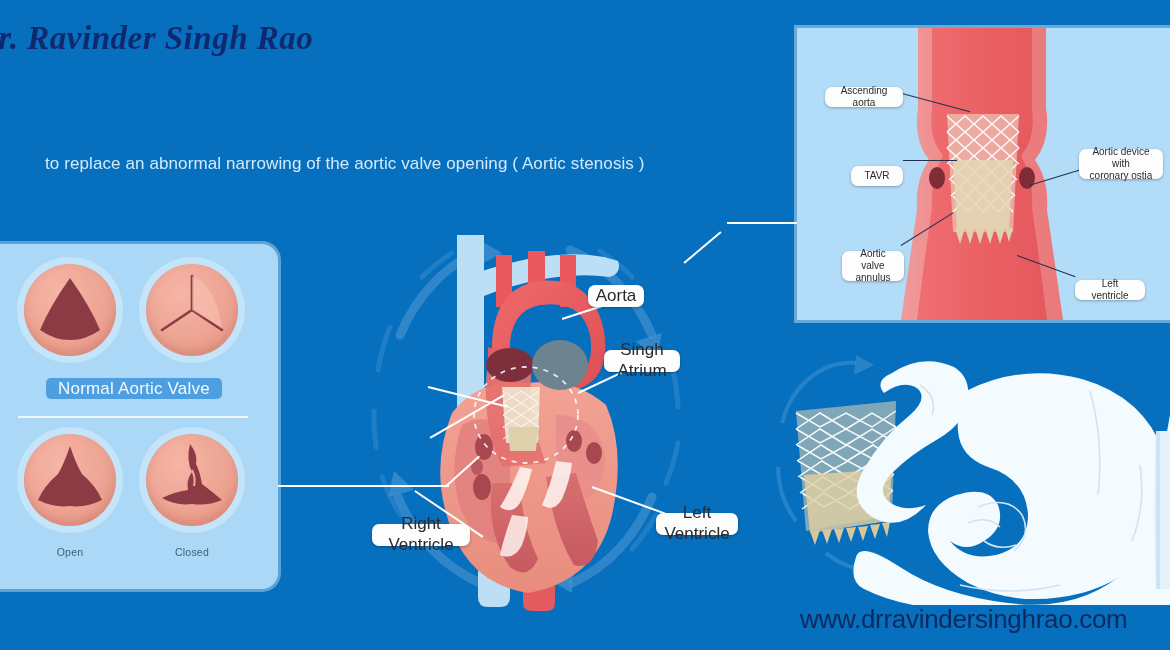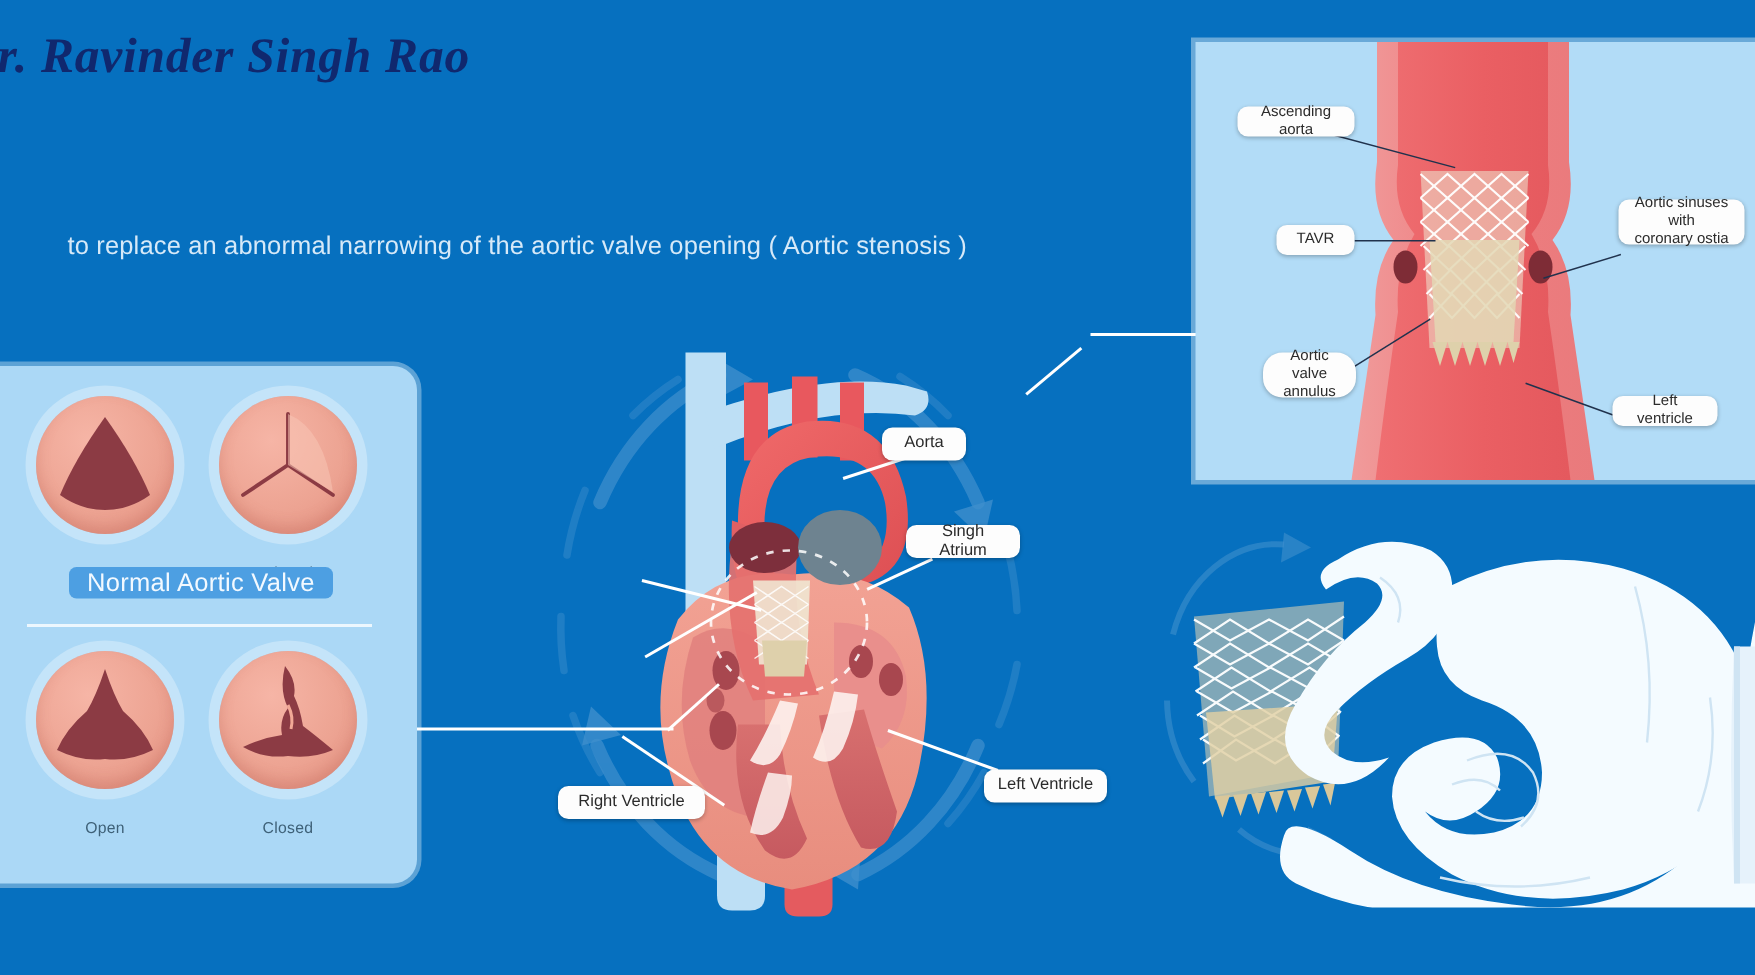--- a/index.html
+++ b/index.html
@@ -46,22 +46,22 @@
     position:absolute;
     background:#fdfdfd;
     border-radius:7px;
     box-shadow:0 1px 3px rgba(0,0,0,.28);
     color:#2b2b2b;
     text-align:center;
     line-height:1.22;
     white-space:pre-line;
     display:flex; align-items:center; justify-content:center;
   }
-  .callout.sm  { font-size:10px; padding:4px 7px; }
-  .callout.md  { font-size:11px; padding:1px 9px; }
+  .callout.sm  { font-size:10px; padding:4px 7px;margin-top:16px; }
+  .callout.md  { font-size:17px; padding:1px 9px; }
 
   
   .leader {
     position:absolute; background:#ffffff; height:1.6px;
     transform-origin:0 50%;
   }
   .leader.dark { background:#20324d; height:1.4px; }
 
   
   #valve-panel {
@@ -109,20 +109,21 @@
   
   #hand-stage { position:absolute; left:760px; top:345px; width:412px; height:260px; }
 </style>
 </head>
 <body>
 
 <div id="stage">
 
   <div id="doctor-name">Dr. Ravinder Singh Rao</div>
   <div id="sub-title">to replace an abnormal narrowing of the aortic valve opening ( Aortic stenosis )</div>
+  <div id="site-url">www.drravindersinghrao.com</div>
 
   <div id="heart-stage">
 
     <svg id="circ-arrows" width="330" height="400" viewBox="0 0 330 400">
       <g fill="none" stroke="#3f8fcd" stroke-width="9" stroke-linecap="round" opacity=".72">
         <path d="M40 120 A150 170 0 0 1 120 35"></path>
         <path d="M210 35 A150 170 0 0 1 292 120"></path>
         <path d="M292 282 A150 170 0 0 1 212 368"></path>
         <path d="M120 368 A150 170 0 0 1 38 282"></path>
       </g>
@@ -356,24 +357,24 @@
     <div class="leader dark" style="left:106px;top:132px;width:54px;"></div>
     <div class="leader dark" style="left:232px;top:157px;width:54px;transform:rotate(-17deg);"></div>
     <div class="leader dark" style="left:104px;top:217px;width:62px;transform:rotate(-32deg);"></div>
     <div class="leader dark" style="left:220px;top:227px;width:62px;transform:rotate(20deg);"></div>
 
     
     <div class="callout sm" style="left:28px;top:43px;width:78px;height:20px;">Ascending aorta</div>
 
     <div class="callout sm" style="left:54px;top:122px;width:52px;height:20px;">TAVR</div>
 
-    <div class="callout sm" style="left:282px;top:105px;width:84px;height:30px;">Aortic sinuses with
+    <div class="callout sm" style="left:282px;top:105px;width:84px;height:30px;">Aortic device with
 coronary ostia</div>
 
-    <div class="callout sm" style="left:45px;top:207px;width:62px;height:30px;border-radius:13px;">Aortic valve
+    <div class="callout sm" style="left:45px;top:207px;width:62px;height:30px;">Aortic valve
 annulus</div>
 
     <div class="callout sm" style="left:278px;top:236px;width:70px;height:20px;">Left ventricle</div>
   </div>
 
   <div id="hand-stage">
     <svg width="412" height="260" viewBox="0 0 412 260">
 
       <g fill="none" stroke="#3f8fcd" stroke-width="4" opacity=".6">
         <path d="M22 78 A72 84 0 0 1 96 18"></path>

